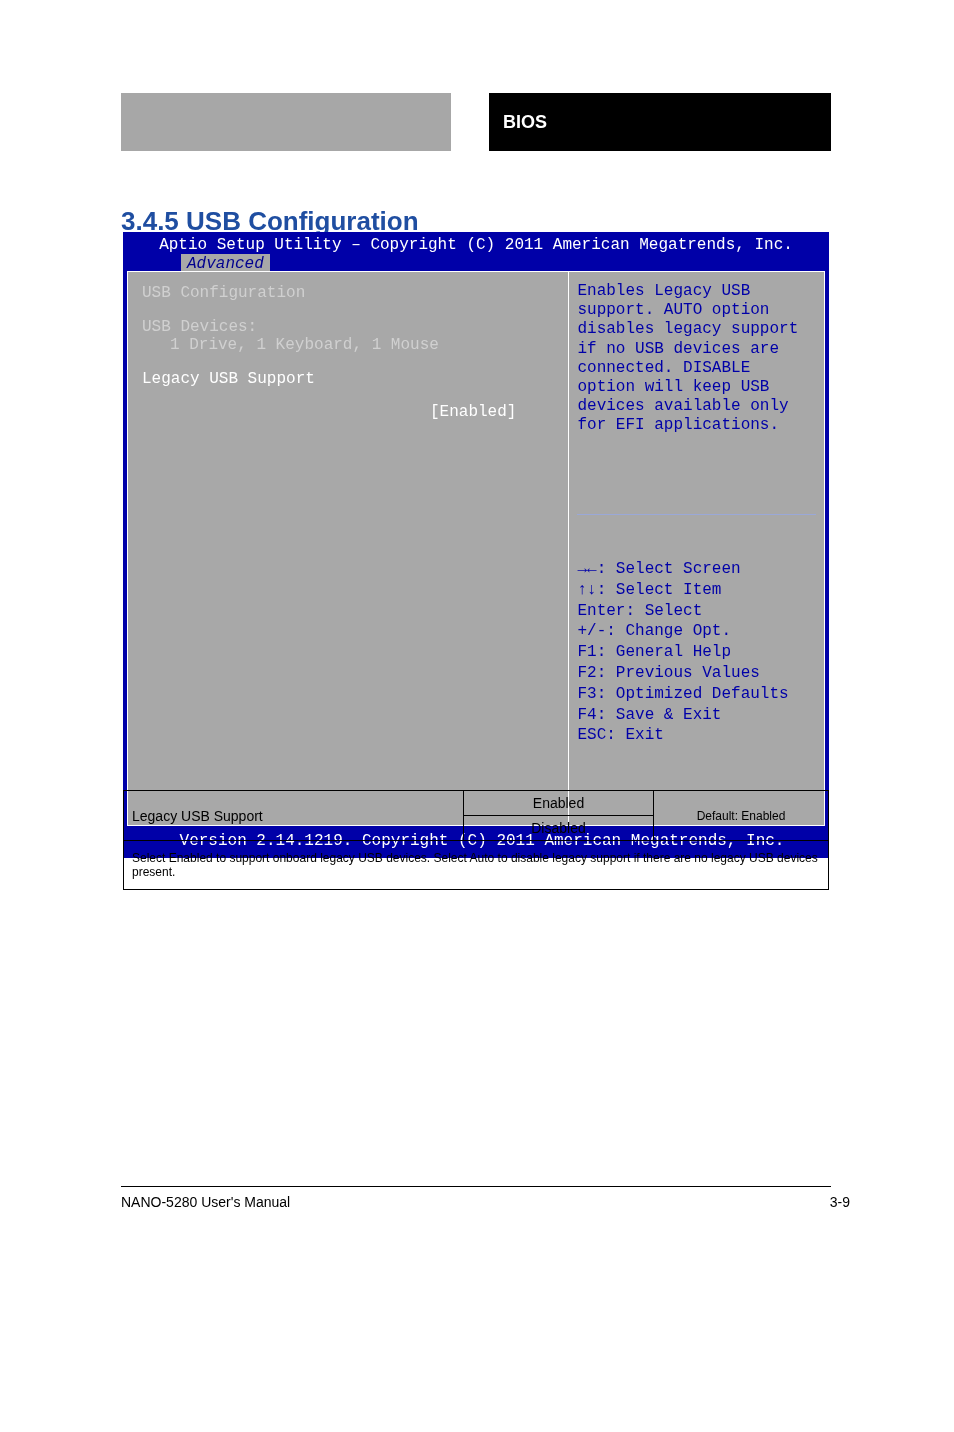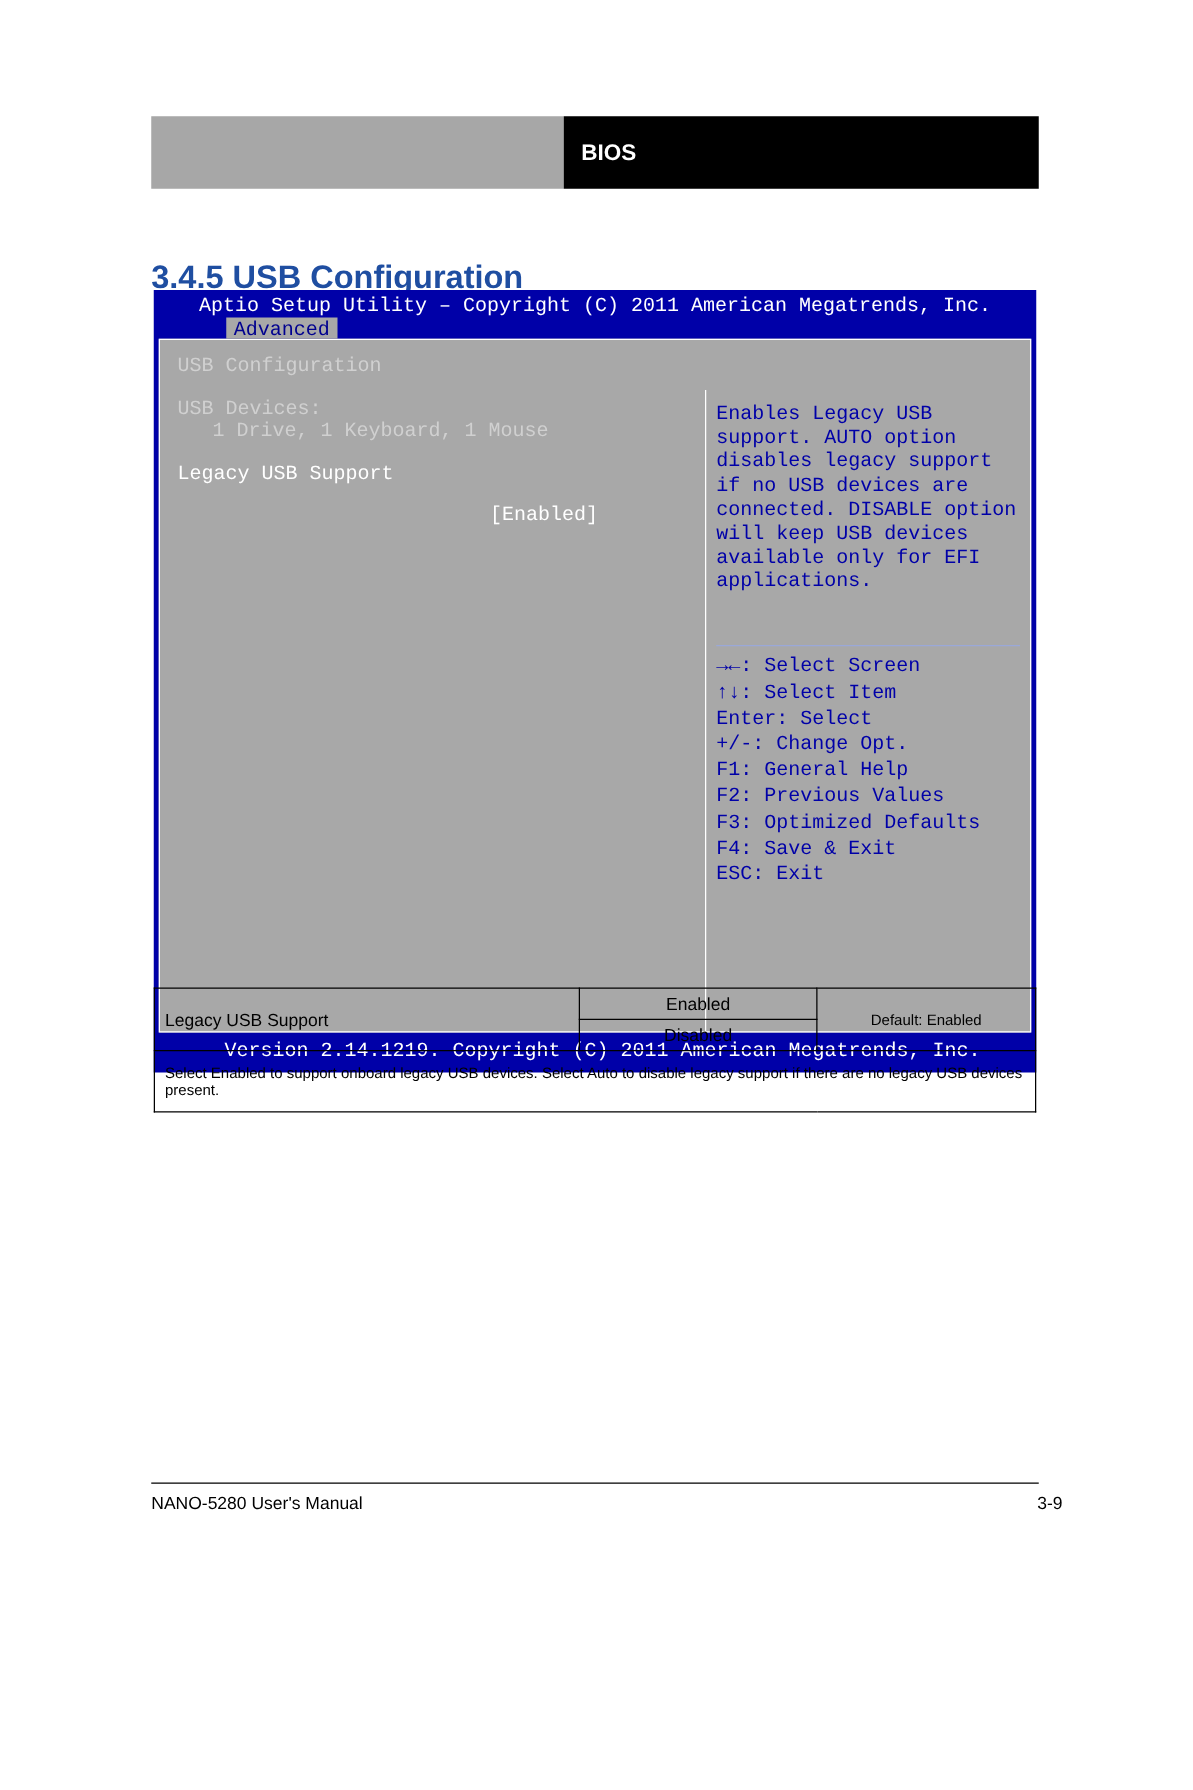--- a/index.html
+++ b/index.html
@@ -1,15 +1,15 @@
 <!DOCTYPE html>
 <html><head>
 <meta charset="utf-8">
 <style>
-  * { margin: 0; padding: 0; box-sizing: border-box; }
+  * { margin: 0; padding: 0; box-sizing: border-box; gap: 38px; }
   body {
     width: 954px;
     height: 1432px;
     background: #ffffff;
     font-family: Arial, sans-serif;
     position: relative;
   }
   .header-band {
     position: absolute;
     top: 93px;
@@ -60,20 +60,21 @@
   }
   .bios-tabs {
     display: flex;
     padding-left: 58px;
     height: 17px;
   }
   .bios-tab {
     background: #a8a8a8;
     color: #00008f;
     padding: 1px 6px 0 6px;
+    font-style: italic;
   }
   .bios-body {
     display: flex;
     border: 1px solid #ffffff;
     margin: 0 4px;
     background: #a8a8a8;
     height: 555px;
   }
   .bios-left {
     flex: 1;
@@ -84,21 +85,20 @@
   .bios-left .lbl { width: 250px; color: #ffffff; }
   .bios-left .val { color: #ffffff; margin-top: 33px; }
   .bios-left .gray { color: #d0d0d0; }
   .bios-right {
     width: 260px;
     border-left: 1px solid #ffffff;
     padding: 10px 8px;
     color: #0000a8;
     display: flex;
     flex-direction: column;
-    margin-top: 40px;
   }
   .bios-help-text { line-height: 1.2; min-height: 188px; }
   .bios-divider { border-top: 1px solid #9aa8d8; margin: 6px 0; }
   .bios-keys div { line-height: 1.3; }
   .bios-bottom {
     color: #ffffff;
     text-align: center;
     padding: 6px 0 8px 0;
     margin-left: 12px;
   }

